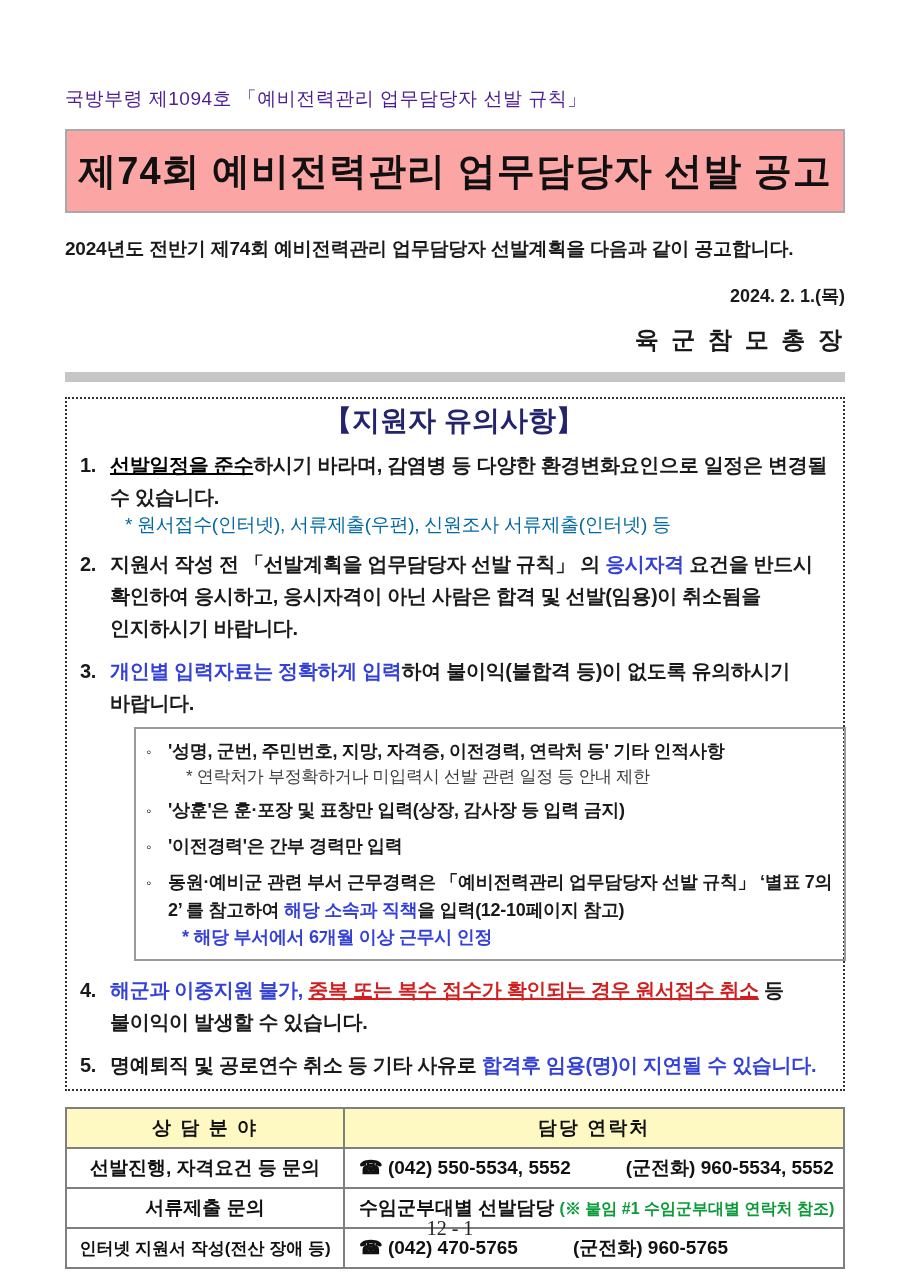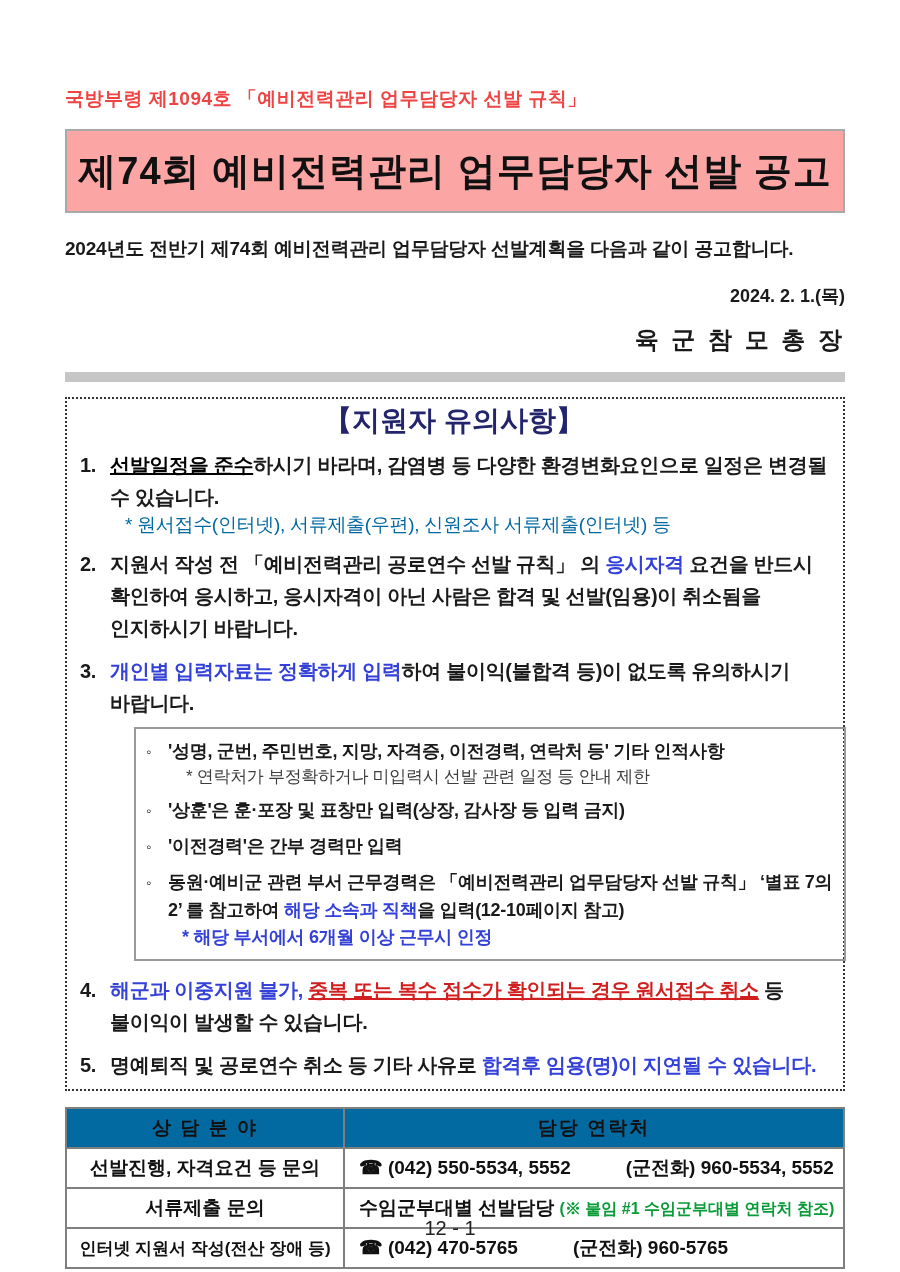--- a/index.html
+++ b/index.html
@@ -9,22 +9,22 @@
     font-family:"Liberation Sans", sans-serif;
     color:#1a1a1a;
     position:relative;
     overflow:hidden;
   }
   .page { position:relative; width:900px; height:1272px; }
   .content { padding:0 55px 0 65px; }
 
   .ref-line {
     padding-top:86px;
-    font-size:19px; font-weight:700; letter-spacing:0.5px;
-    color:#ef4444;
+    font-size:19px; font-weight:400; letter-spacing:0.5px;
+    color:#4c1d95;
   }
 
   .title-box {
     margin-top:17px;
     background:#fca5a5;
     border:2px solid #a9a9a9;
     height:84px;
     display:flex; align-items:center; justify-content:center;
     font-size:38px; font-weight:900; letter-spacing:1px;
     color:#111;
@@ -106,30 +106,30 @@
     font-size:19px; font-weight:700;
     color:#111;
   }
   .contact-table td {
     border:2px solid #7f7f7f;
     height:40px;
     vertical-align:middle;
   }
   .contact-table td.c1 { width:278px; text-align:center; }
   .contact-table td.c2 { padding-left:14px; text-align:left; }
-  .contact-table tr.hdr td { background:#0369a1; text-align:center; letter-spacing:2px; }
+  .contact-table tr.hdr td { background:#fef9c3; text-align:center; letter-spacing:2px; }
   .mil-gap { display:inline-block; margin-left:55px; }
   .small-cell { font-size:17px; }
   .green-note { font-size:16px; }
 
   .footer {
     position:absolute;
     left:0; bottom:32px; width:100%;
     text-align:center;
-    font-family:Liberation Sans, sans-serif;
+    font-family:Liberation Serif, serif;
     font-size:20px; color:#222;
   }
 </style>
 </head>
 <body>
 
 <div class="page">
   <div class="content">
 
     <div class="ref-line">국방부령 제1094호 「예비전력관리 업무담당자 선발 규칙」</div>
@@ -151,21 +151,21 @@
         <span class="n-num">1.</span>
         <div class="n-body">
           <div><span class="blue-u">선발일정을 준수</span><span>하시기 바라며, 감염병 등 다양한 환경변화요인으로 일정은 변경될 수 있습니다.</span></div>
           <div class="note">* 원서접수(인터넷), 서류제출(우편), 신원조사 서류제출(인터넷) 등</div>
         </div>
       </div>
 
       <div class="n-item">
         <span class="n-num">2.</span>
         <div class="n-body">
-          <span>지원서 작성 전 「예비전력관리 공로연수 선발 규칙」 의 </span><span class="blue">응시자격</span><span> 요건을 반드시 확인하여 응시하고, 응시자격이 아닌 사람은 합격 및 선발(임용)이 취소됨을 인지하시기 바랍니다.</span>
+          <span>지원서 작성 전 「선발계획을 업무담당자 선발 규칙」 의 </span><span class="blue">응시자격</span><span> 요건을 반드시 확인하여 응시하고, 응시자격이 아닌 사람은 합격 및 선발(임용)이 취소됨을 인지하시기 바랍니다.</span>
         </div>
       </div>
 
       <div class="n-item">
         <span class="n-num">3.</span>
         <div class="n-body">
           <div><span class="blue">개인별 입력자료는 정확하게 입력</span><span>하여 불이익(불합격 등)이 없도록 유의하시기 바랍니다.</span></div>
 
           <div class="sub-box">
             <div class="sb-item">

